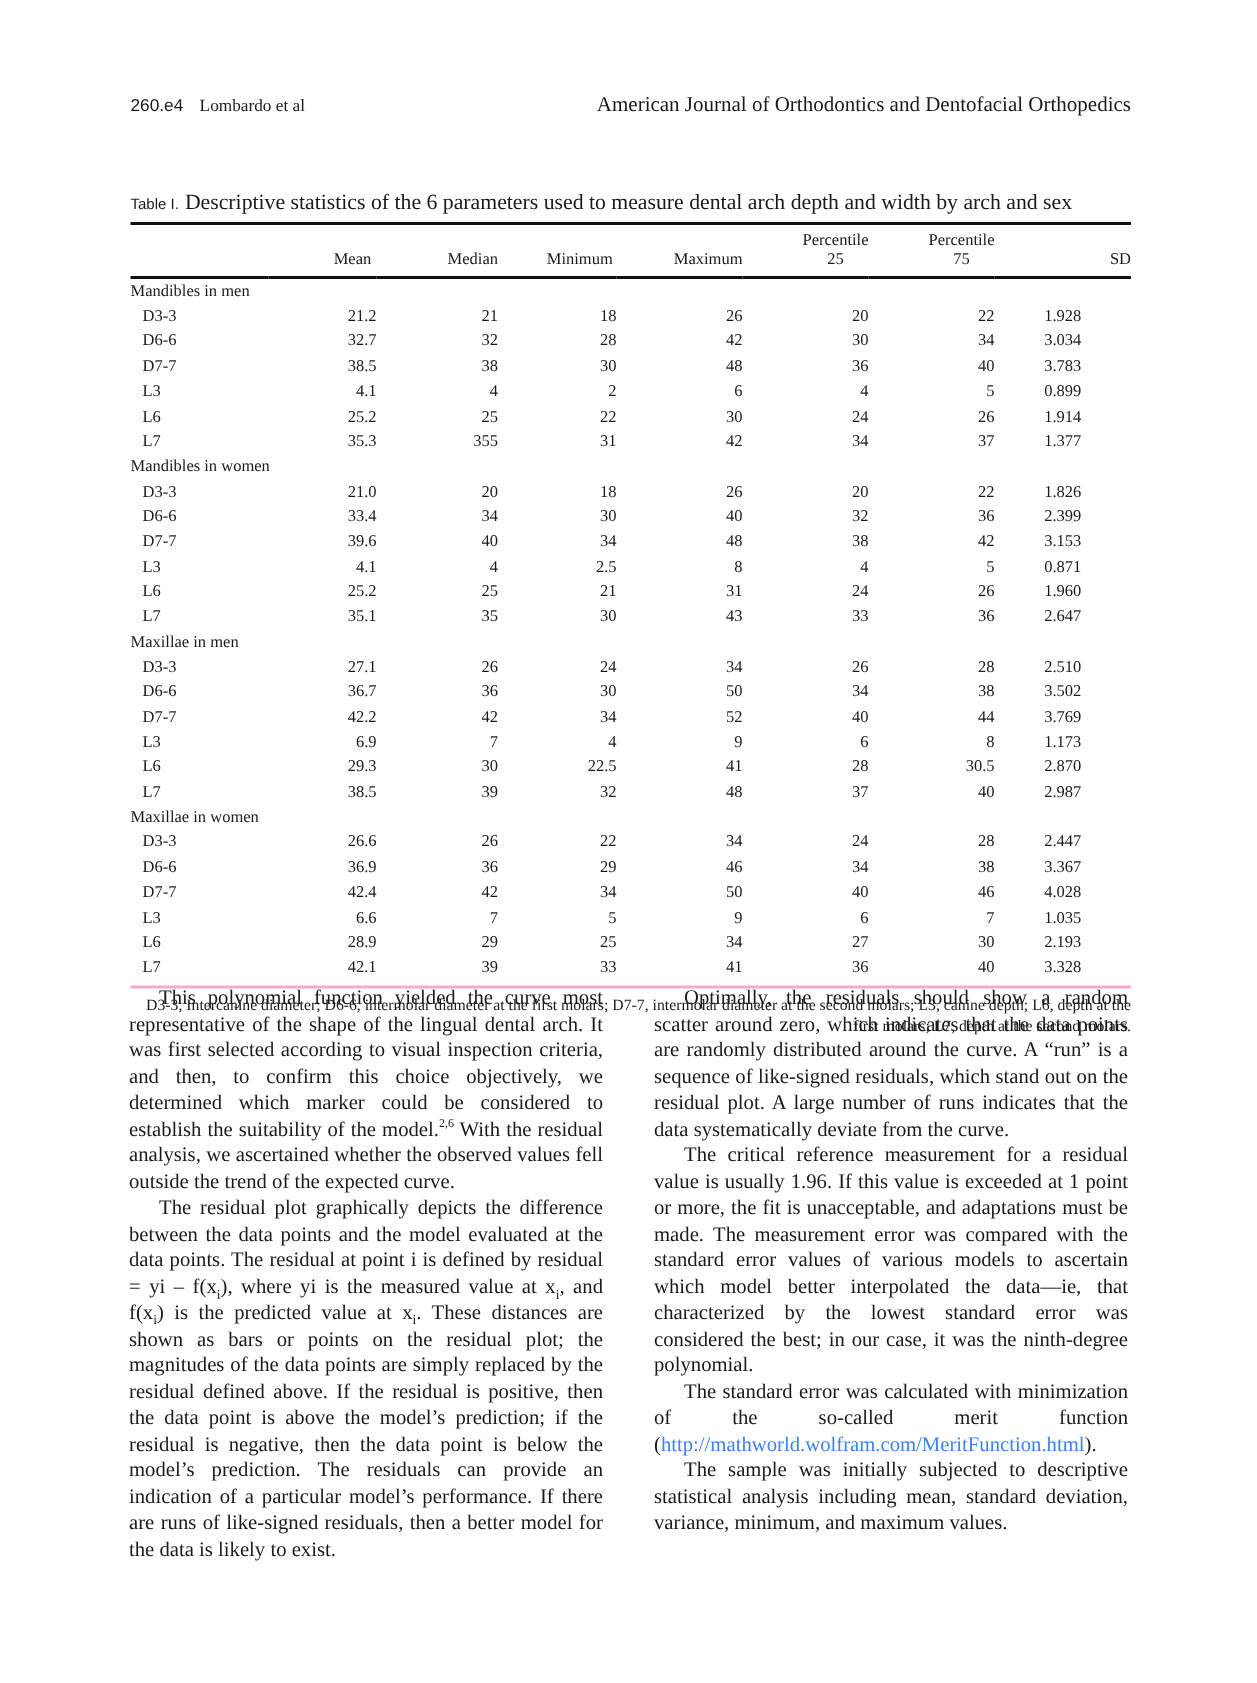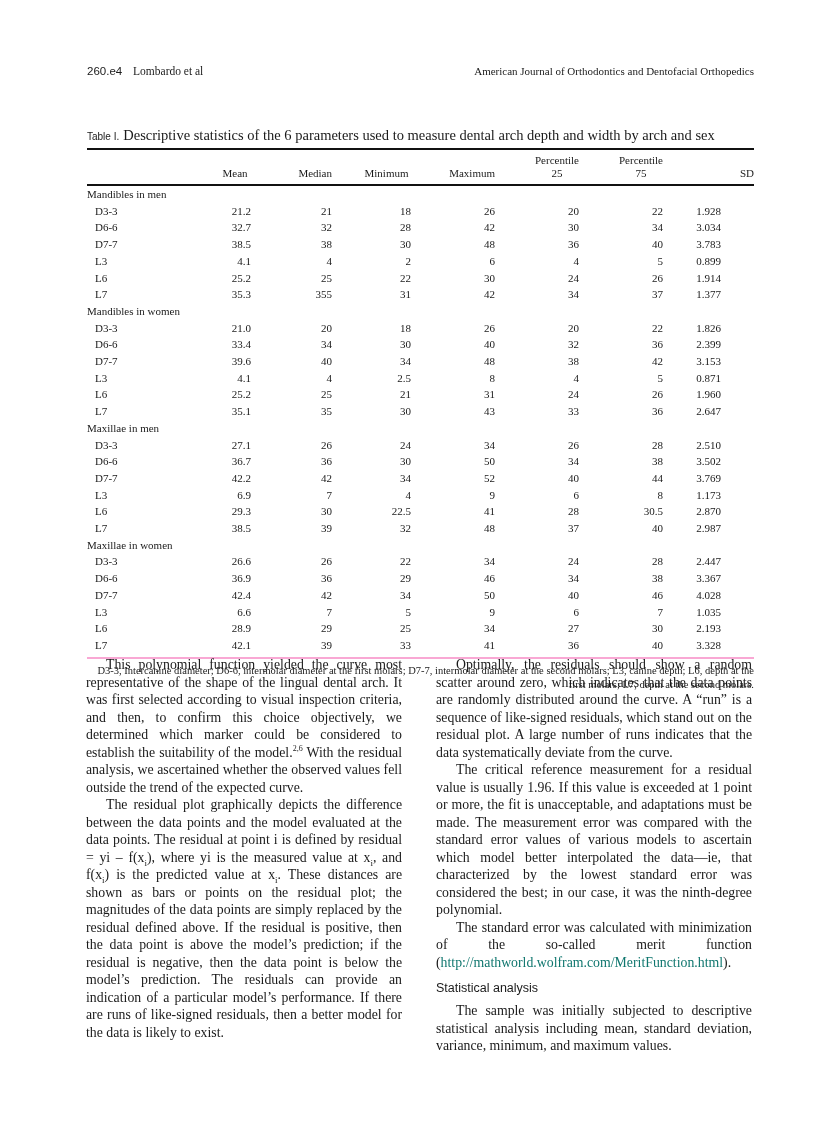--- a/index.html
+++ b/index.html
@@ -9,21 +9,21 @@
       font-family: "Liberation Serif", "DejaVu Serif", serif;
       color: #1a1a1a;
       overflow: hidden;
     }
     .running-head {
       position: absolute; left: 87px; top: 63px; width: 667px;
       font-size: 11.5px; line-height: 16px;
     }
     .rh-left { position: absolute; left: 0; top: 0; }
     .rh-left .folio { font-family: "Liberation Sans", "DejaVu Sans", sans-serif; font-size: 11.5px; margin-right: 8px; }
-    .rh-right { position: absolute; right: 0; top: 0; text-align: right; font-size: 11px; line-height: 16px; }
+    .rh-right { position: absolute; right: 0; top: 0; text-align: right; font-size: 14px; line-height: 16px; }
 
     .table-wrap { position: absolute; left: 87px; top: 126px; width: 667px; }
     .table-caption { font-size: 14.5px; line-height: 18px; padding-bottom: 2px; }
     .table-caption .label {
       font-family: "Liberation Sans", "DejaVu Sans", sans-serif;
       font-size: 10px; margin-right: 4px;
     }
     .rule-thick { border-top: 2px solid #111; }
     table.stats { width: 100%; border-collapse: collapse; font-size: 11px; }
     table.stats th {
@@ -57,21 +57,21 @@
     .col { position: absolute; top: 656px; width: 316px; font-size: 13.8px; line-height: 17.5px; text-align: justify; }
     .col-left { left: 86px; }
     .col-right { left: 436px; }
     .col p { text-indent: 20px; hyphens: manual; }
     .col sup { font-size: 8px; line-height: 0; vertical-align: super; }
     .col sub { font-size: 9px; line-height: 0; }
     .section-head {
       font-family: "Liberation Sans", "DejaVu Sans", sans-serif;
       font-size: 12.5px; line-height: 17px; margin: 9px 0 5px 0; text-indent: 0;
     }
-    a.link { color: #0f766e; text-decoration: none; }
+    a.link { color: #3b82f6; text-decoration: none; }
   </style>
 </head>
 <body>
 
 <div class="running-head">
   <div class="rh-left">
     <span class="folio">260.e4</span>
     <span>Lombardo et al</span>
   </div>
   <div class="rh-right">
@@ -357,15 +357,14 @@
 
 <div class="col col-left">
   <p><span>This polynomial function yielded the curve most representative of the shape of the lingual dental arch. It was first selected according to visual inspection criteria, and then, to confirm this choice objectively, we determined which marker could be considered to establish the suitability of the model.</span><sup>2,6</sup><span> With the residual analysis, we ascertained whether the observed values fell outside the trend of the expected curve.</span></p>
   <p><span>The residual plot graphically depicts the difference between the data points and the model evaluated at the data points. The residual at point i is defined by residual = yi – f(x</span><sub>i</sub><span>), where yi is the measured value at x</span><sub>i</sub><span>, and f(x</span><sub>i</sub><span>) is the predicted value at x</span><sub>i</sub><span>. These distances are shown as bars or points on the residual plot; the magnitudes of the data points are simply replaced by the residual defined above. If the residual is positive, then the data point is above the model’s prediction; if the residual is negative, then the data point is below the model’s prediction. The residuals can provide an indication of a particular model’s performance. If there are runs of like-signed residuals, then a better model for the data is likely to exist.</span></p>
 </div>
 
 <div class="col col-right">
   <p>Optimally, the residuals should show a random scatter around zero, which indicates that the data points are randomly distributed around the curve. A “run” is a sequence of like-signed residuals, which stand out on the residual plot. A large number of runs indicates that the data systematically deviate from the curve.</p>
   <p>The critical reference measurement for a residual value is usually 1.96. If this value is exceeded at 1 point or more, the fit is unacceptable, and adaptations must be made. The measurement error was compared with the standard error values of various models to ascertain which model better interpolated the data—ie, that characterized by the lowest standard error was considered the best; in our case, it was the ninth-degree polynomial.</p>
   <p><span>The standard error was calculated with minimization of the so-called merit function (</span><a class="link">http://mathworld.wolfram.com/MeritFunction.html</a><span>).</span></p>
-  <div class="section-head">Statistical analysis</div>
   <p>The sample was initially subjected to descriptive statistical analysis including mean, standard deviation, variance, minimum, and maximum values.</p>
 </div>
 
 </body></html>

